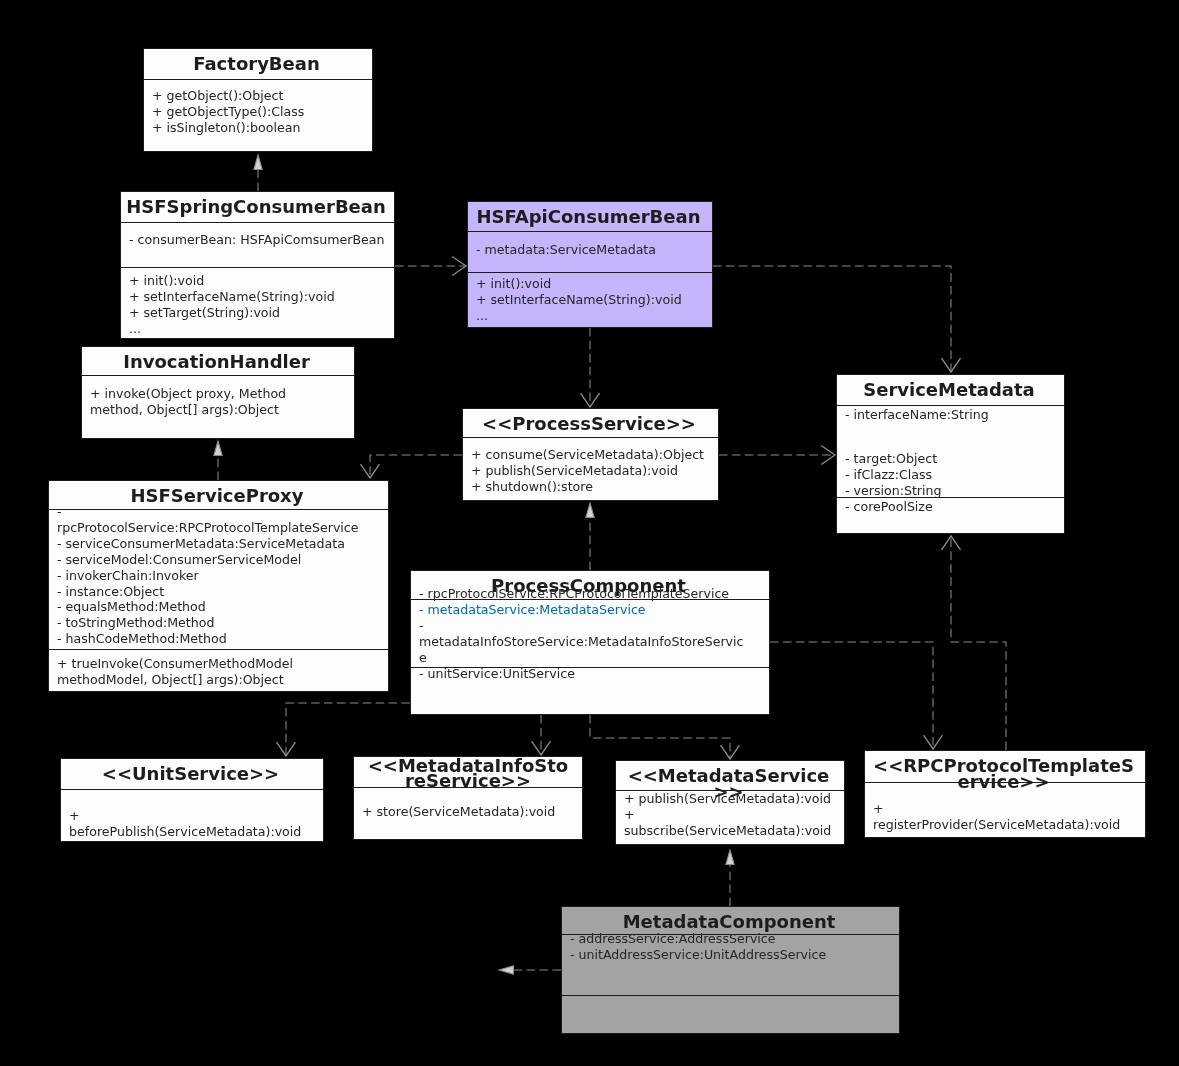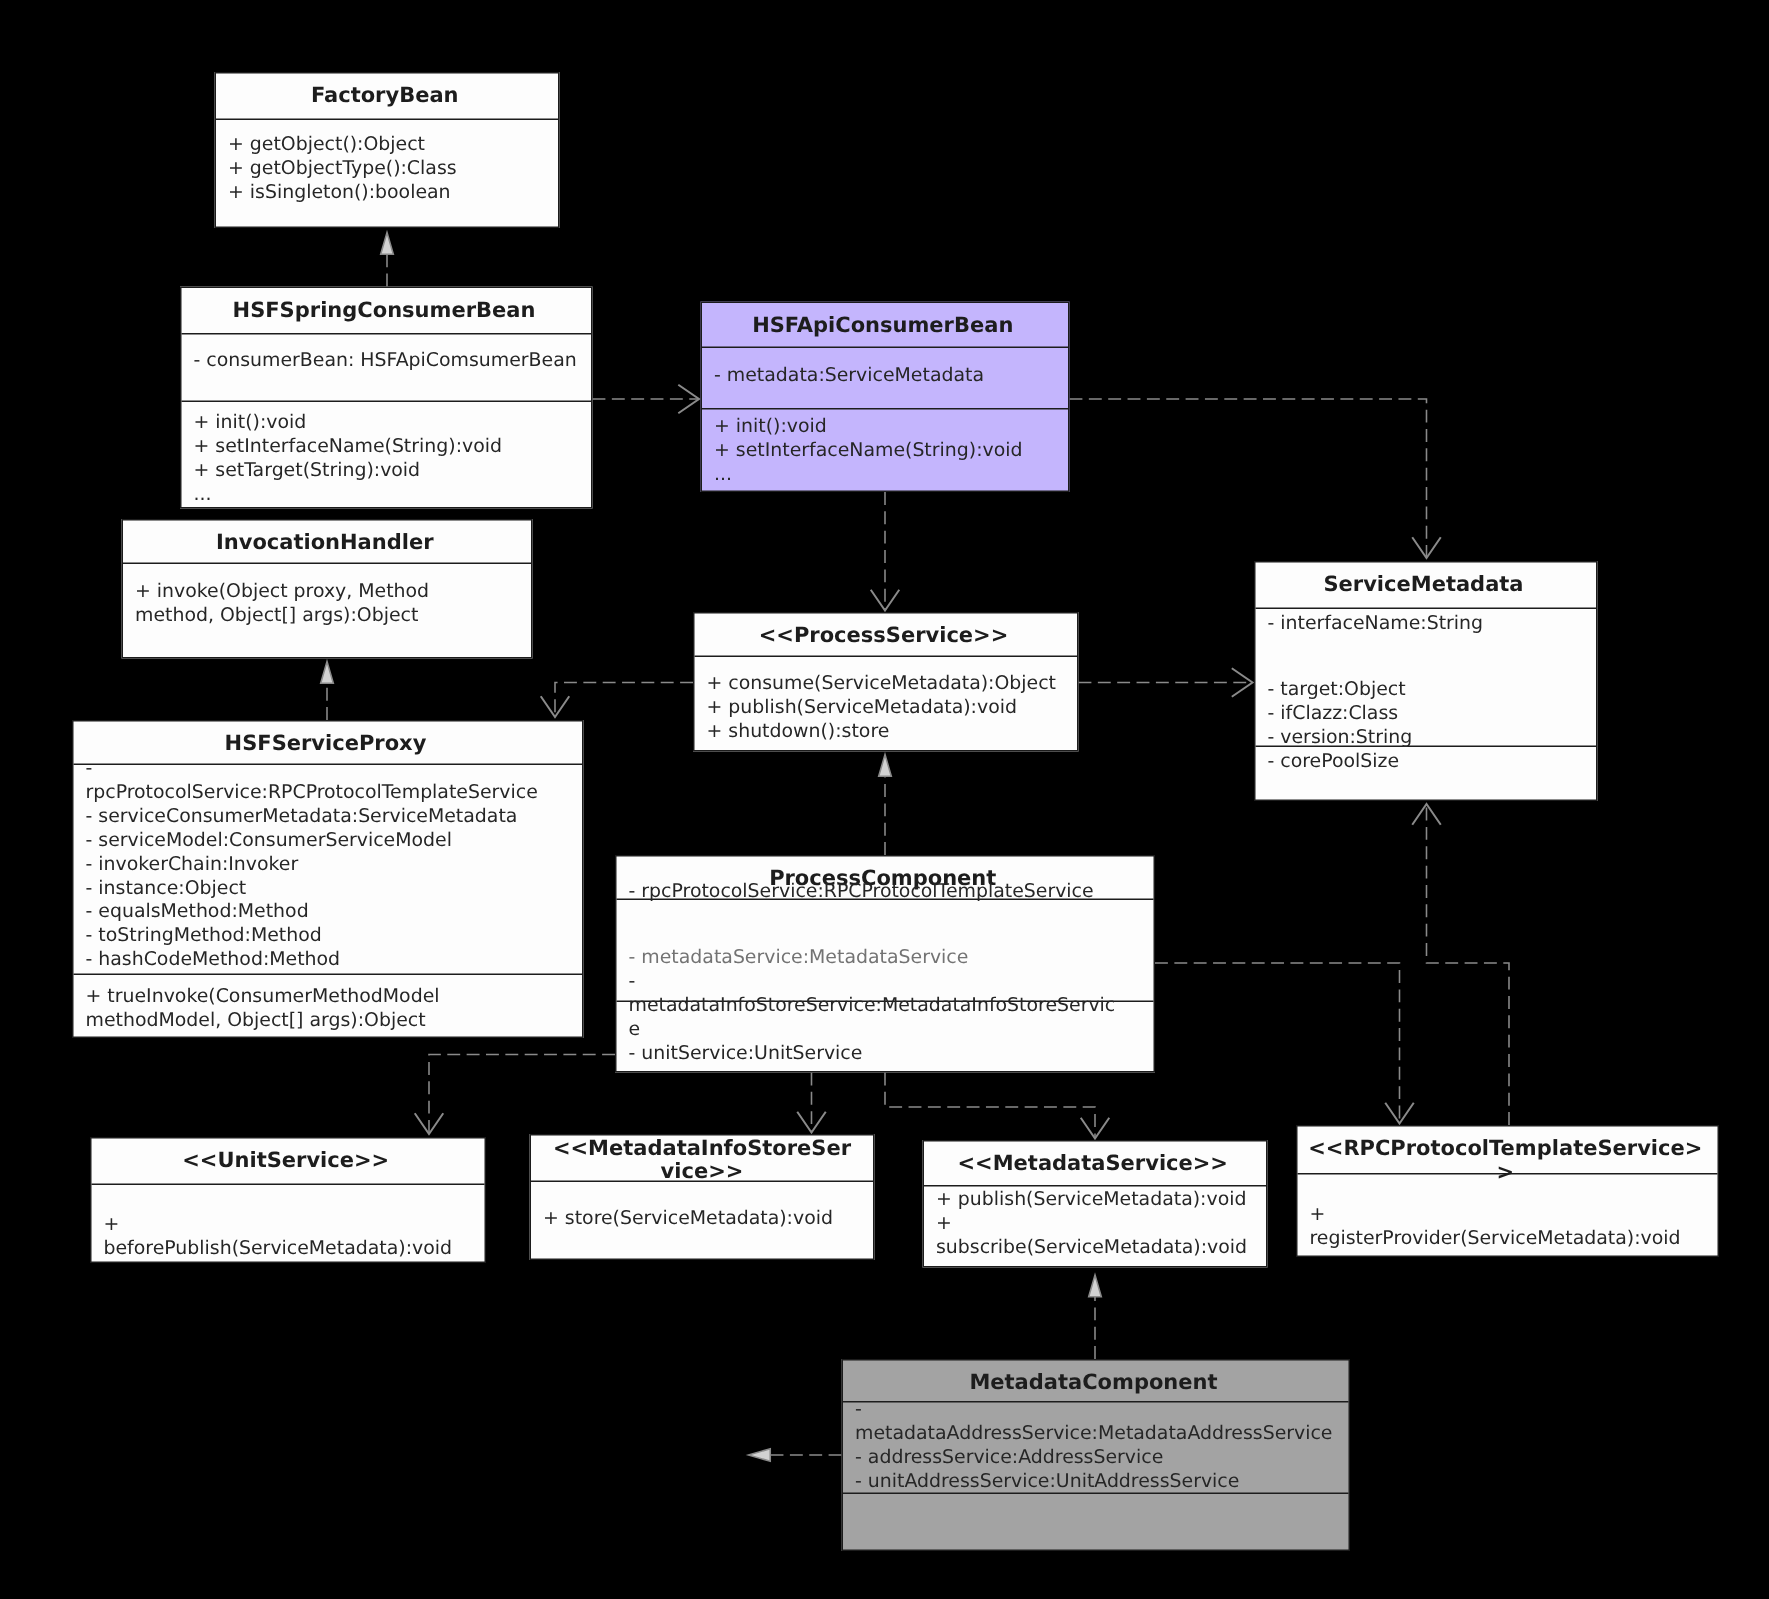--- a/index.html
+++ b/index.html
@@ -15,21 +15,21 @@
   .uml-class{
     position:absolute;
     box-sizing:border-box;
     background:#FDFDFD;
     border:1.2px solid #1c1c1c;
     z-index:2;
   }
   .uml-title{
     text-align:center;
     font-weight:bold;
-    font-size:14px;
+    font-size:18px;
     color:#1d1d1d;
     line-height:16px;
     padding:7px 8px 7px 5px;
     letter-spacing:0px;
     box-sizing:border-box;
     overflow-wrap:break-word;
     word-break:break-word;
   }
   .uml-sep{height:0;border-top:1.5px solid #1c1c1c;}
   .uml-sec{padding:0 5px 0 8px;box-sizing:border-box;}
@@ -211,21 +211,21 @@
           <div class="uml-line" style="color: rgb(38, 38, 38);">+ trueInvoke(ConsumerMethodModel methodModel, Object[] args):Object</div>
         </div>
       </div>
     </div>
     <div class="uml-class" style="left: 410px; top: 570px; width: 360px; height: 145px; background: rgb(253, 253, 253); border-color: rgb(28, 28, 28);">
       <div class="uml-title" style="height: 28px;">ProcessComponent</div>
       <div class="uml-sep" style="border-top-color: rgb(28, 28, 28);"></div>
       <div class="uml-sec" style="height: 67px;">
         <div style="width: 328px; position: relative; top: -14px;">
           <div class="uml-line" style="color: rgb(38, 38, 38);">- rpcProtocolService:RPCProtocolTemplateService</div>
-          <div class="uml-line" style="color: #737373; margin-top: 28px;">- metadataService:MetadataService</div>
+          <div class="uml-line" style="color: #0369a1;">- metadataService:MetadataService</div>
           <div class="uml-line" style="color: rgb(38, 38, 38);">- metadataInfoStoreService:MetadataInfoStoreService</div>
           <div class="uml-line" style="color: rgb(38, 38, 38);">- unitService:UnitService</div>
         </div>
       </div>
       <div class="uml-sep" style="border-top-color: rgb(28, 28, 28);"></div>
       <div class="uml-sec" style="height: 48px;">
         <div style="width: 328px; position: relative; top: 4px;"></div>
       </div>
     </div>
     <div class="uml-class" style="left: 60px; top: 758px; width: 264px; height: 84px; background: rgb(253, 253, 253); border-color: rgb(28, 28, 28);">
@@ -263,21 +263,20 @@
         <div style="width: 256px; position: relative; top: 18px;">
           <div class="uml-line" style="color: rgb(38, 38, 38);">+ registerProvider(ServiceMetadata):void</div>
         </div>
       </div>
     </div>
     <div class="uml-class" style="left: 561px; top: 906px; width: 339px; height: 128px; background: #a3a3a3; border-color: rgb(28, 28, 28);">
       <div class="uml-title" style="height: 27px;">MetadataComponent</div>
       <div class="uml-sep" style="border-top-color: rgb(28, 28, 28);"></div>
       <div class="uml-sec" style="height: 60px;">
         <div style="width: 322px; position: relative; top: -4px;">
-          <div class="uml-line" style="color: rgb(38, 38, 38);">- metadataAddressService:MetadataAddressService</div>
           <div class="uml-line" style="color: rgb(38, 38, 38);">- addressService:AddressService</div>
           <div class="uml-line" style="color: rgb(38, 38, 38);">- unitAddressService:UnitAddressService</div>
         </div>
       </div>
       <div class="uml-sep" style="border-top-color: rgb(28, 28, 28);"></div>
       <div class="uml-sec" style="height: 40px;">
         <div style="width: 322px; position: relative; top: 0px;"></div>
       </div>
     </div>
   </div>

